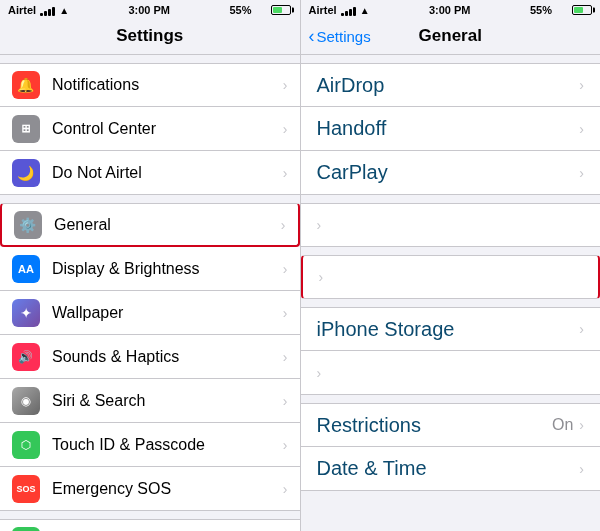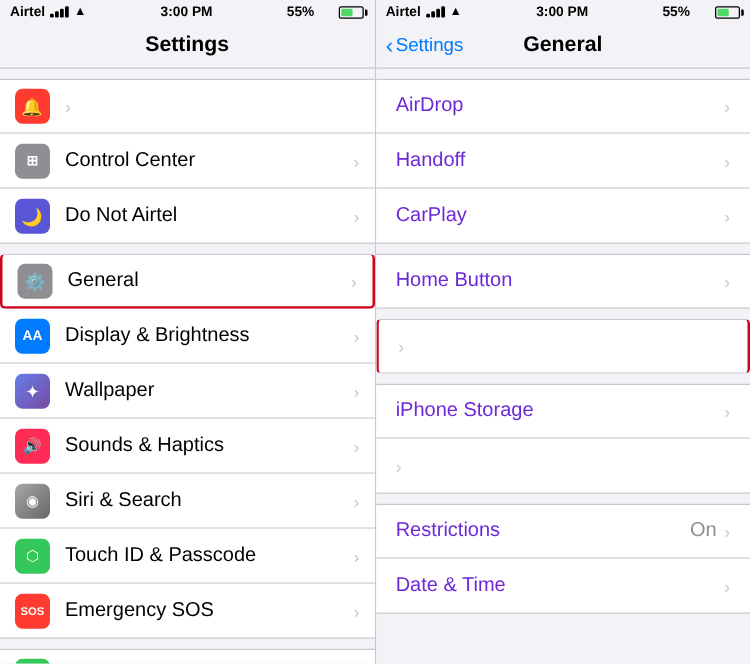--- a/index.html
+++ b/index.html
@@ -16,21 +16,21 @@
     .status-bar {
       display: flex;
       justify-content: space-between;
       align-items: center;
       height: 20px;
       padding: 0 8px;
       background: #f2f2f7;
       font-size: 11px;
       font-weight: 600;
     }
-    .status-left { display: flex; align-items: flex-start; gap: 4px; }
+    .status-left { display: flex; align-items: flex-end; gap: 4px; }
     .status-right { display: flex; align-items: center; gap: 20px; }
     .signal-bars { display: flex; align-items: flex-end; gap: 1px; height: 10px; }
     .signal-bar { width: 3px; background: #000; border-radius: 1px; }
     .signal-bar:nth-child(1) { height: 3px; }
     .signal-bar:nth-child(2) { height: 5px; }
     .signal-bar:nth-child(3) { height: 7px; }
     .signal-bar:nth-child(4) { height: 9px; }
     .wifi-icon { font-size: 10px; }
     .battery-body {
       width: 20px; height: 10px;
@@ -188,22 +188,22 @@
       padding: 0 16px;
       height: 44px;
       position: relative;
     }
     .right-item.group-start {
       border-top: 0.5px solid #c8c7cc;
       margin-top: 8px;
     }
     .right-item-label {
       flex: 1;
-      font-size: 16px;
-      color: #6d28d9;
+      font-size: 20px;
+      color: #0c4a6e;
     }
     .right-item-value {
       font-size: 16px;
       color: #8e8e93;
       margin-right: 6px;
     }
     .right-chevron {
       color: #c7c7cc;
       font-size: 14px;
     }
@@ -236,20 +236,21 @@
   <div class="panel-header">
     <span>Settings</span>
   </div>
 
   <div class="settings-list">
 
     <div class="settings-item first-in-group">
       <div class="item-icon icon-red">
         <span style="color:#fff;font-size:14px;">🔔</span>
       </div>
+      <span class="item-label">Notifications</span>
       <span class="item-chevron">›</span>
     </div>
 
     <div class="settings-item">
       <div class="item-icon icon-gray">
         <span style="color:#fff;font-size:11px;font-weight:bold;">⊞</span>
       </div>
       <span class="item-label">Control Center</span>
       <span class="item-chevron">›</span>
     </div>
@@ -367,21 +368,20 @@
     <div class="right-item">
       <span class="right-item-label">Handoff</span>
       <span class="right-chevron">›</span>
     </div>
     <div class="right-item">
       <span class="right-item-label">CarPlay</span>
       <span class="right-chevron">›</span>
     </div>
 
     <div class="right-item group-start">
-      <span class="right-item-label">Home Button</span>
       <span class="right-chevron">›</span>
     </div>
 
     <div class="right-item group-start highlighted">
       <span class="right-chevron">›</span>
     </div>
 
     <div class="right-item group-start">
       <span class="right-item-label">iPhone Storage</span>
       <span class="right-chevron">›</span>

